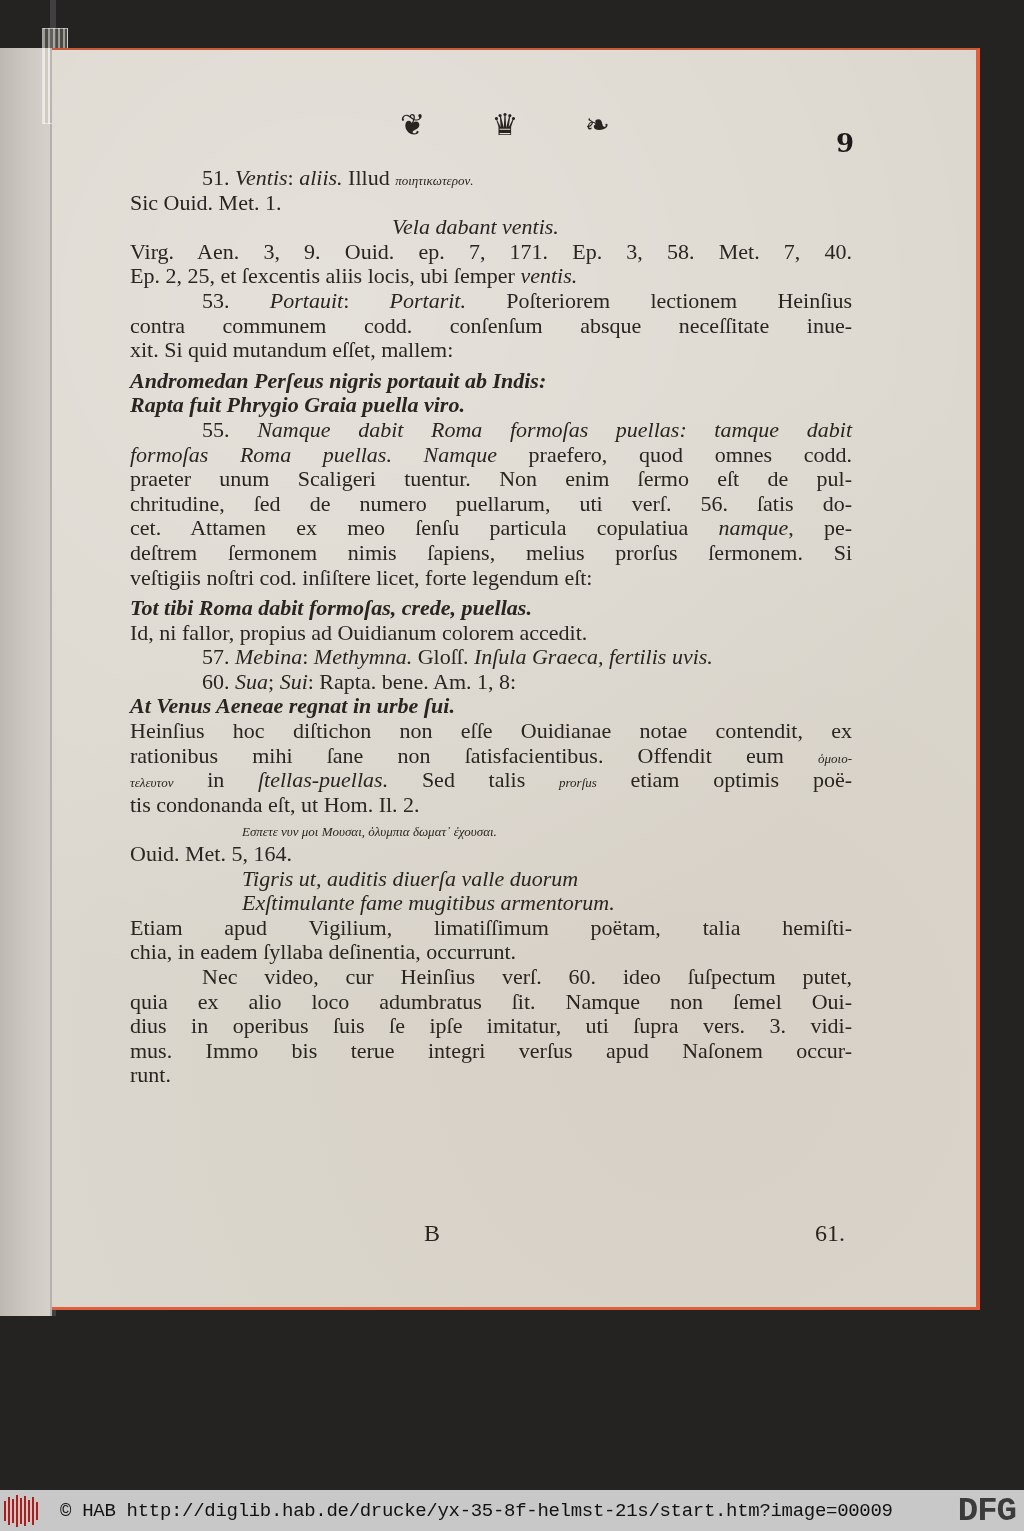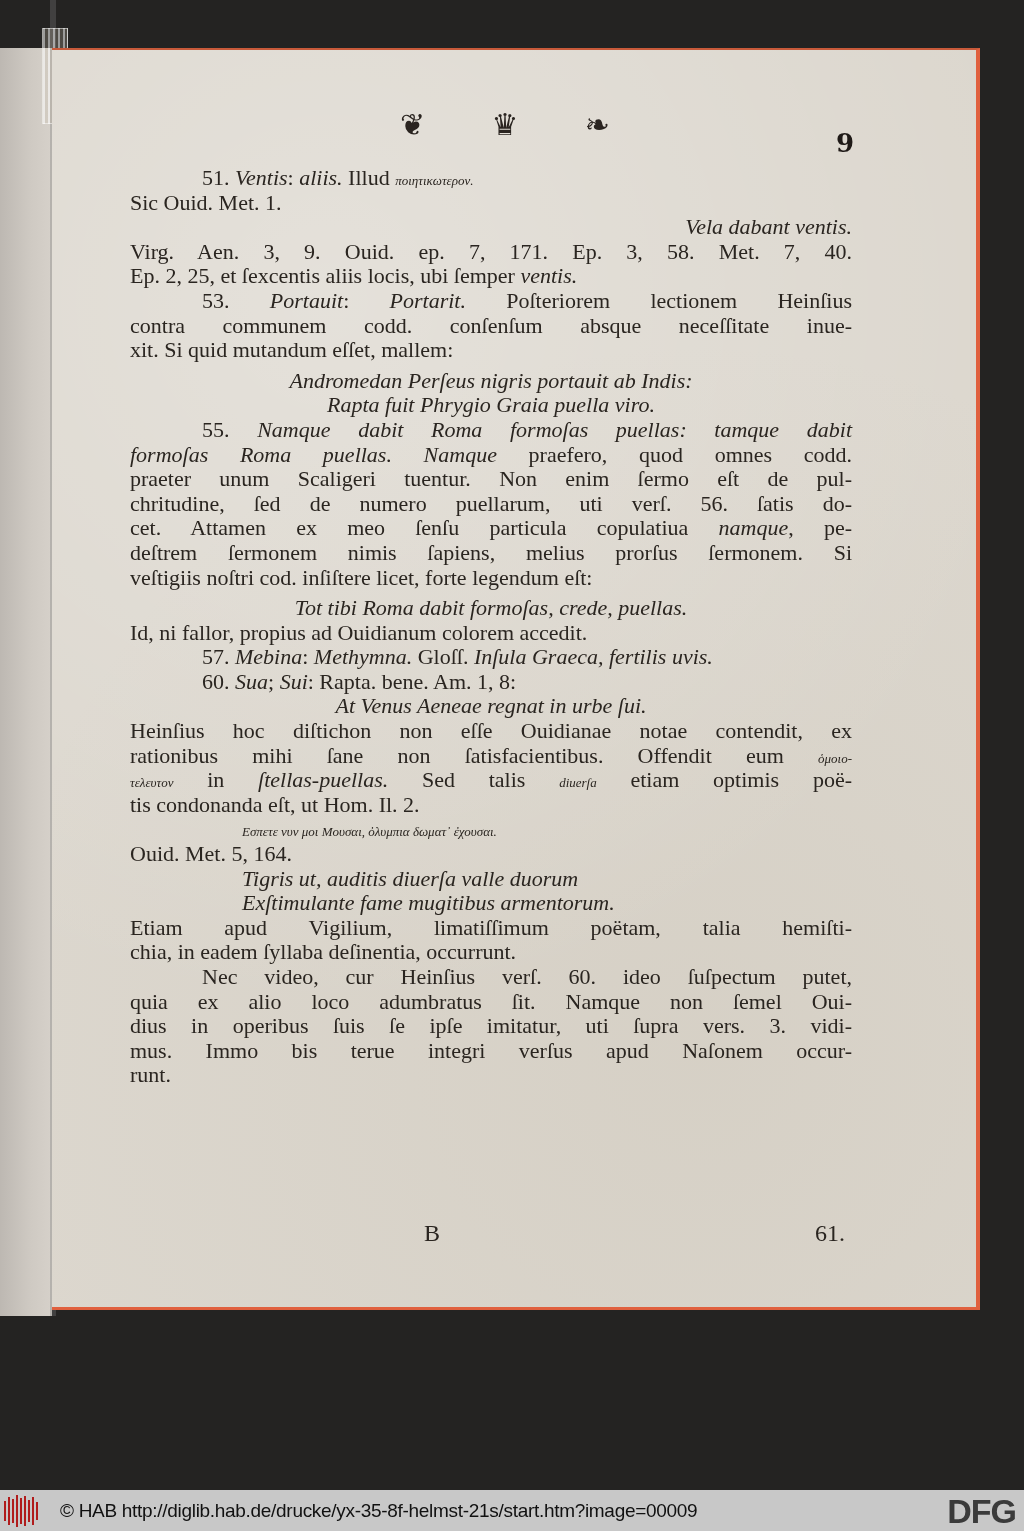--- a/index.html
+++ b/index.html
@@ -39,30 +39,30 @@
   .page-number { position:absolute; left:836px; top:128px; font-size:26px; color:#1f1a17; font-weight:bold; }
   .text {
     position:absolute; left:130px; top:166px; width:722px;
     color:#2a2520; font-size:22px; line-height:24.6px;
     font-family:"Liberation Serif", serif;
   }
   .line { white-space:nowrap; height:24.6px; }
   .j { text-align:justify; text-align-last:justify; }
   .i1 { padding-left:72px; }
   .i2 { padding-left:112px; }
-  .v1 { padding-left:262px;text-align:right; }
-  .vc { text-align:center; }
+  .v1 { padding-left:262px; }
+  .vc { text-align:left;font-weight:bold; }
   .it { font-style:italic; }
   .greek { font-style:italic; font-size:13px; }
   .gap { height:6px; }
   .sig { position:absolute; top:1220px; font-size:24px; color:#2a2520; font-family:"Liberation Serif", serif; }
   .footer {
     position:absolute; left:0; top:1490px; width:1024px; height:41px;
     background:#c8c8c8; display:flex; align-items:center;
-    font-family:Liberation Sans, sans-serif;
+    font-family:Liberation Mono, monospace;
     text-align:center;
   }
   .hab-logo { width:36px; height:32px; margin-left:4px; display:flex; gap:2px; align-items:center; }
   .hab-logo i { display:block; width:2px; background:#b01c1c; }
   .copyright { margin-left:20px; font-size:19px; color:#111; white-space:nowrap; letter-spacing:-0.3px; }
   .dfg { position:absolute; right:8px; top:2px; font-size:34px; font-weight:bold; color:#3b3b3b; letter-spacing:-1px;margin-left:40px; }
 </style>
 </head>
 <body>
 
@@ -100,21 +100,21 @@
     <div class="line j"><span>deſtrem ſermonem nimis ſapiens, melius prorſus ſermonem.  Si</span></div>
     <div class="line "><span>veſtigiis noſtri cod. inſiſtere licet, forte legendum eſt:</span></div>
     <div class="gap"></div>
     <div class="line vc"><span class="it">Tot tibi Roma dabit formoſas, crede, puellas.</span></div>
     <div class="line "><span>Id, ni fallor, propius ad Ouidianum colorem accedit.</span></div>
     <div class="line i1"><span>57. </span><span class="it">Mebina</span><span>: </span><span class="it">Methymna.</span><span> Gloſſ. </span><span class="it">Inſula Graeca, fertilis uvis.</span></div>
     <div class="line i1"><span>60. </span><span class="it">Sua</span><span>; </span><span class="it">Sui</span><span>: Rapta. bene.  Am. 1, 8:</span></div>
     <div class="line vc"><span class="it">At Venus Aeneae regnat in urbe ſui.</span></div>
     <div class="line j"><span>Heinſius hoc diſtichon non eſſe Ouidianae notae contendit, ex</span></div>
     <div class="line j"><span>rationibus mihi ſane non ſatisfacientibus.  Offendit eum </span><span class="greek">ὁμοιο-</span></div>
-    <div class="line j"><span class="greek">τελευτον</span><span> in </span><span class="it">ſtellas-puellas.</span><span>  Sed talis </span><span class="greek">diuerſa</span><span> etiam optimis poë-</span></div>
+    <div class="line j"><span class="greek">τελευτον</span><span> in </span><span class="it">ſtellas-puellas.</span><span>  Sed talis </span><span class="greek">prorſus</span><span> etiam optimis poë-</span></div>
     <div class="line "><span>tis condonanda eſt, ut Hom. Il. 2.</span></div>
     <div class="line i2"><span class="greek">Εσπετε νυν μοι Μουσαι, ὀλυμπια δωματ᾽ ἐχουσαι.</span></div>
     <div class="line "><span>Ouid. Met. 5, 164.</span></div>
     <div class="line i2"><span class="it">Tigris ut, auditis diuerſa valle duorum</span></div>
     <div class="line i2"><span class="it">Exſtimulante fame mugitibus armentorum.</span></div>
     <div class="line j"><span>Etiam apud Vigilium, limatiſſimum poëtam, talia hemiſti-</span></div>
     <div class="line "><span>chia, in eadem ſyllaba deſinentia, occurrunt.</span></div>
     <div class="line i1 j"><span>Nec video, cur Heinſius verſ. 60. ideo ſuſpectum putet,</span></div>
     <div class="line j"><span>quia ex alio loco adumbratus ſit.  Namque non ſemel Oui-</span></div>
     <div class="line j"><span>dius in operibus ſuis ſe ipſe imitatur, uti ſupra vers. 3. vidi-</span></div>

